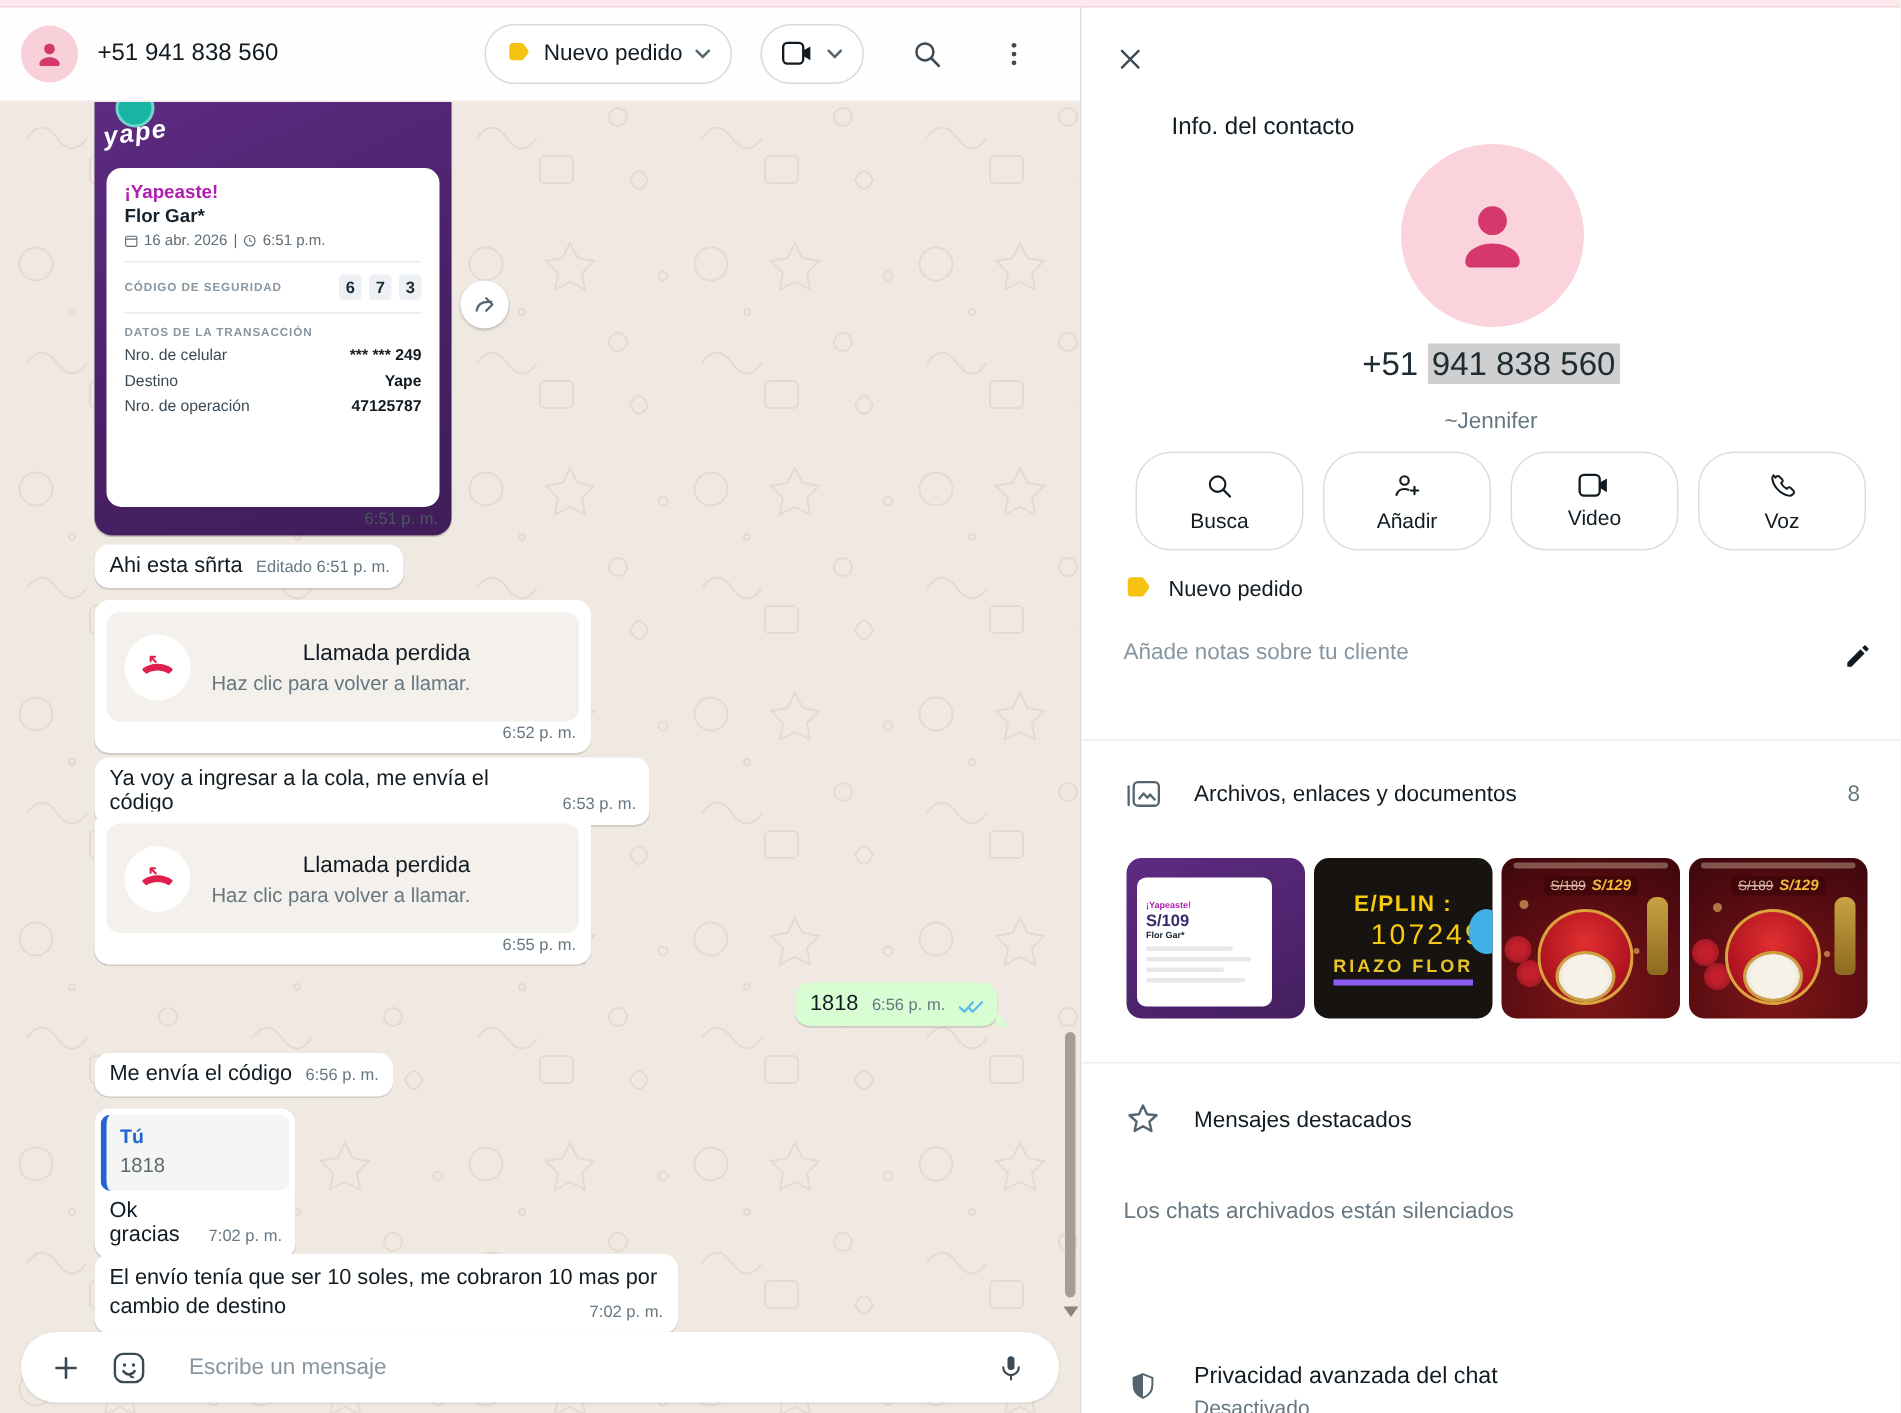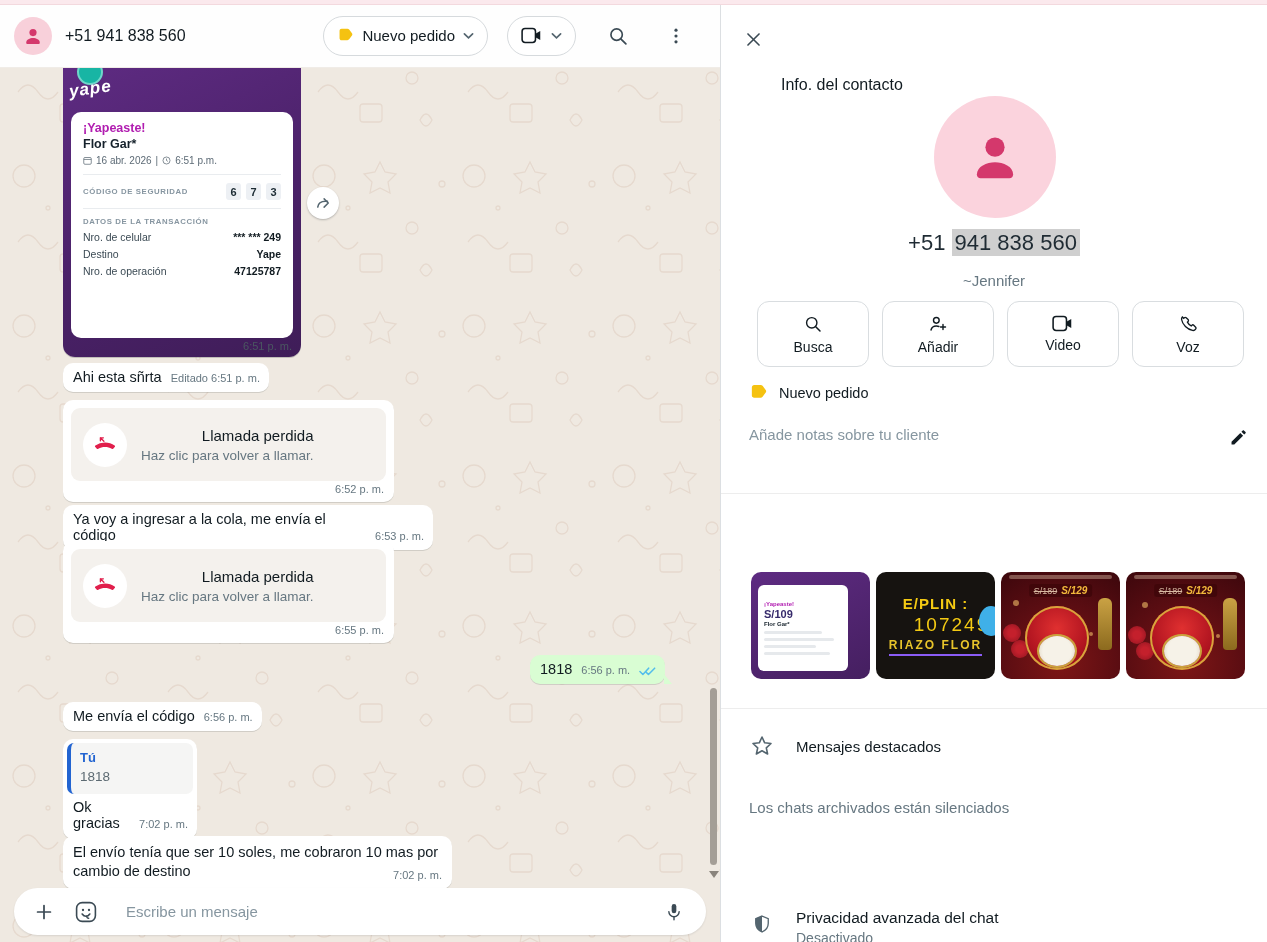--- a/index.html
+++ b/index.html
@@ -89,21 +89,21 @@
 
   
   .info-pane{position:absolute;left:720px;top:4px;width:547px;height:938px;background:#fff;border-left:1px solid #dcdfe2;box-sizing:border-box;overflow:hidden;}
   .ip-close{left:18px;top:21px;width:28px;height:28px;display:flex;align-items:center;justify-content:center;cursor:pointer;}
   .ip-title{left:60px;top:24px;font-size:16px;color:#111b21;margin-top:48px;}
   .ip-avatar{left:213px;top:92px;width:122px;height:122px;border-radius:50%;background:#fbd3dd;display:flex;align-items:center;justify-content:center;}
   .ip-phone{left:0;top:226px;width:100%;text-align:center;font-size:22px;color:#1f2b33;}
   .ip-phone .sel{background:#cfcfcf;padding:1px 3px;}
   .ip-pushname{left:0;top:268px;width:100%;text-align:center;font-size:15px;color:#667781;}
   .ip-actions{left:36px;top:297px;display:flex;gap:13px;}
-  .ip-act{width:112px;height:66px;border:1px solid #d9dde0;border-radius:12px;background:#fff;display:flex;flex-direction:column;
+  .ip-act{width:112px;height:66px;border:1px solid #d9dde0;border-radius:24px;background:#fff;display:flex;flex-direction:column;
           align-items:center;justify-content:center;gap:5px;cursor:pointer;box-sizing:border-box;}
   .ip-act span{font-size:14px;color:#111b21;}
   .ip-labelrow{left:28px;top:379px;display:flex;align-items:center;gap:11px;cursor:pointer;}
   .ip-labelrow span{font-size:14.5px;color:#111b21;}
   .ip-notes{left:28px;top:422px;font-size:15px;color:#8696a0;cursor:text;}
   .ip-pencil{left:505px;top:421px;width:24px;height:24px;cursor:pointer;display:flex;align-items:center;justify-content:center;}
   .ip-div{left:0px;right:0;width:547px;height:1px;background:#ededed;}
   .d1{top:489px;} .d2{top:704px;}
   .ip-row-icon{width:26px;height:26px;display:flex;align-items:center;justify-content:center;}
   .ip-media-row{left:28px;top:512px;width:491px;display:flex;align-items:center;gap:21px;cursor:pointer;}
@@ -113,21 +113,21 @@
   .thumb{width:119px;height:107px;border-radius:10px;overflow:hidden;position:relative;cursor:pointer;flex:0 0 auto;}
   .th-yape{background:linear-gradient(155deg,#5e2b82,#451f60);}
   .th-card{position:absolute;left:7px;top:13px;width:90px;height:86px;background:#fff;border-radius:6px;padding:16px 6px;box-sizing:border-box;}
   .th-card .a{color:#b11db0;font-weight:bold;font-size:6px;}
   .th-card .b{color:#362a6b;font-weight:bold;font-size:11px;margin-top:1px;}
   .th-card .n{color:#15212b;font-weight:bold;font-size:6px;margin-top:1px;}
   .th-line{height:3px;background:#e6e9ec;border-radius:2px;margin-top:4px;}
   .th-plin{background:#161310;display:flex;flex-direction:column;align-items:center;justify-content:center;gap:2px;}
   .th-plin .l1{color:#f4ca13;font-weight:bold;font-size:15px;letter-spacing:1px;}
   .th-plin .l2{color:#f4ca13;font-weight:normal;font-size:19px;letter-spacing:2px;margin-left:32px;}
-  .th-plin .l3{color:#e8c42a;font-weight:bold;font-size:12px;letter-spacing:2px;border-bottom:2px solid #8b5cf6;padding-bottom:2px;}
+  .th-plin .l3{color:#e8c42a;font-weight:bold;font-size:12px;letter-spacing:2px;border-bottom:4px solid #8b5cf6;padding-bottom:2px;}
   .th-plin .blue-blob{position:absolute;right:-8px;top:34px;width:24px;height:30px;border-radius:50%;background:#3fb0e8;}
   .th-promo{background:radial-gradient(circle at 50% 85%,#7e1616 0%,#5a0d12 55%,#3c070c 100%);}
   .th-promo .bokeh{position:absolute;width:6px;height:6px;border-radius:50%;background:rgba(255,205,112,.55);}
   .th-promo .cap{position:absolute;left:8px;top:3px;right:8px;height:4px;border-radius:2px;background:rgba(255,230,200,.35);}
   .th-price{position:absolute;left:50%;top:12px;transform:translateX(-50%);background:rgba(60,5,8,.75);border-radius:3px;
      padding:1px 5px;white-space:nowrap;font-size:10px;}
   .th-price .old{color:#d8b9a2;text-decoration:line-through;margin-right:4px;font-size:9px;}
   .th-price .new{color:#f3b93c;font-weight:bold;font-style:italic;}
   .ornament{position:absolute;left:24px;top:34px;width:64px;height:64px;border-radius:50%;background:radial-gradient(circle at 50% 35%,#e03030 0%,#b01420 60%,#7c0d16 100%);box-shadow:0 0 0 2px #d8a43c inset;}
   .ornament:after{content:"";position:absolute;left:14px;top:30px;width:36px;height:30px;border-radius:50%;background:radial-gradient(circle,#f6f2e8 60%,#d9cfb8 100%);box-shadow:0 0 0 2px #caa23c;}
@@ -432,20 +432,31 @@
 
   <div class="abs ip-notes">Añade notas sobre tu cliente</div>
   <div class="abs ip-pencil">
     <svg width="19" height="19" viewBox="0 0 24 24">
       <path d="M3.2 17.3V20.8h3.5L17.8 9.7 14.3 6.2 3.2 17.3zM20.9 6.6c.4-.4.4-1 0-1.4l-2.1-2.1c-.4-.4-1-.4-1.4 0l-1.7 1.7 3.5 3.5 1.7-1.7z" fill="#111b21"></path>
     </svg>
   </div>
 
   <div class="abs ip-div d1"></div>
 
+  <div class="abs ip-media-row">
+    <div class="ip-row-icon">
+      <svg width="25" height="23" viewBox="0 0 26 24" fill="none" stroke="#54656f" stroke-width="1.6">
+        <path d="M2.5 6.5v13" stroke-linecap="round"></path>
+        <rect x="6" y="3.5" width="17.5" height="16.5" rx="3"></rect>
+        <path d="M9.5 15.5l3.4-4 2.6 3 1.9-2.3 3.6 4" stroke-linejoin="round"></path>
+      </svg>
+    </div>
+    <span class="t">Archivos, enlaces y documentos</span>
+    <span class="c">8</span>
+  </div>
 
   <div class="abs thumbs">
 
     <div class="thumb th-yape">
       <div class="th-card">
         <div class="a">¡Yapeaste!</div>
         <div class="b"><span>S/</span><span>109</span></div>
         <div class="n">Flor Gar*</div>
         <div class="th-line" style="width:58px"></div>
         <div class="th-line" style="width:70px"></div>

